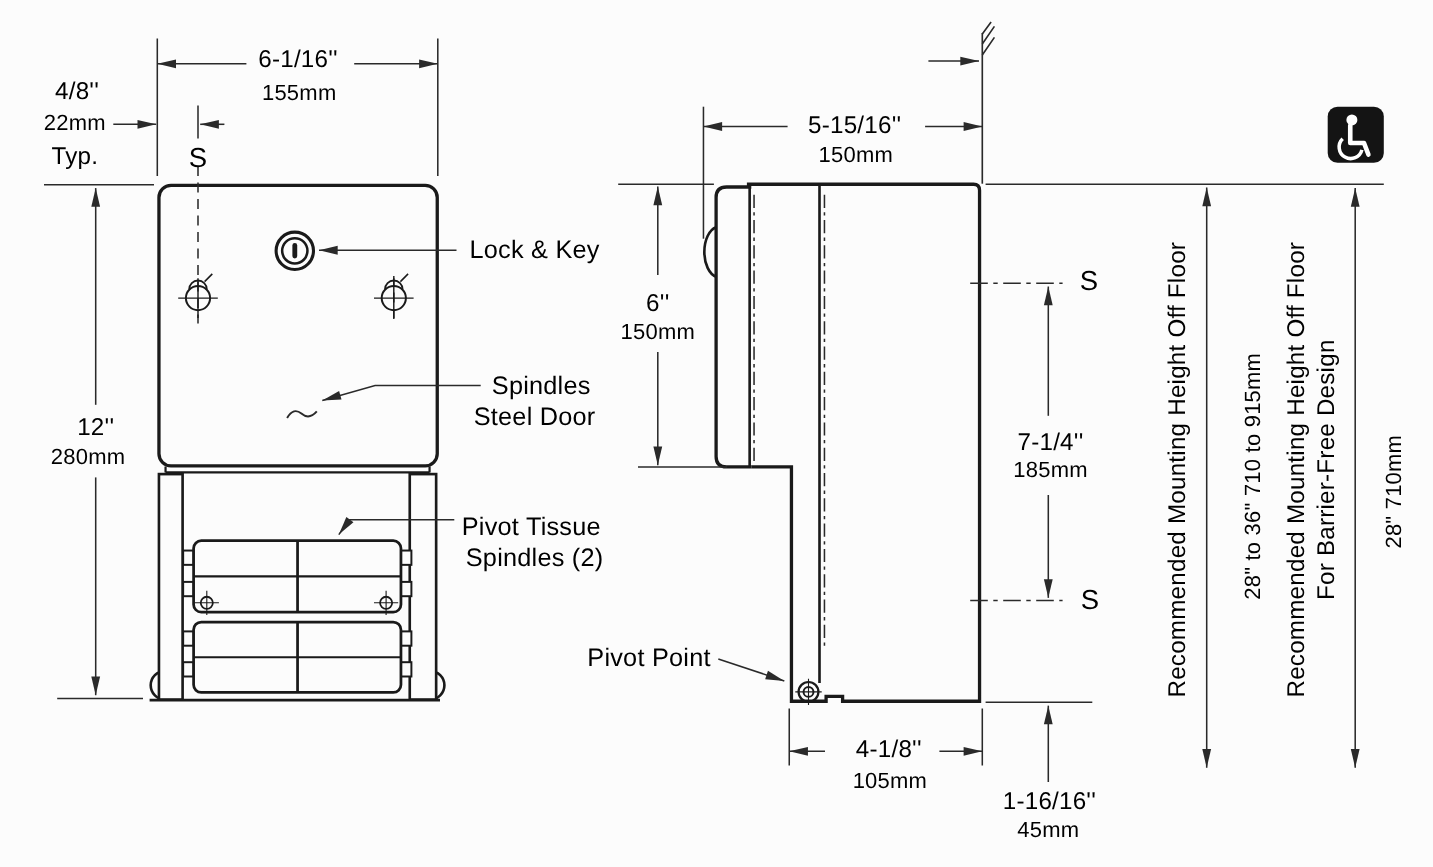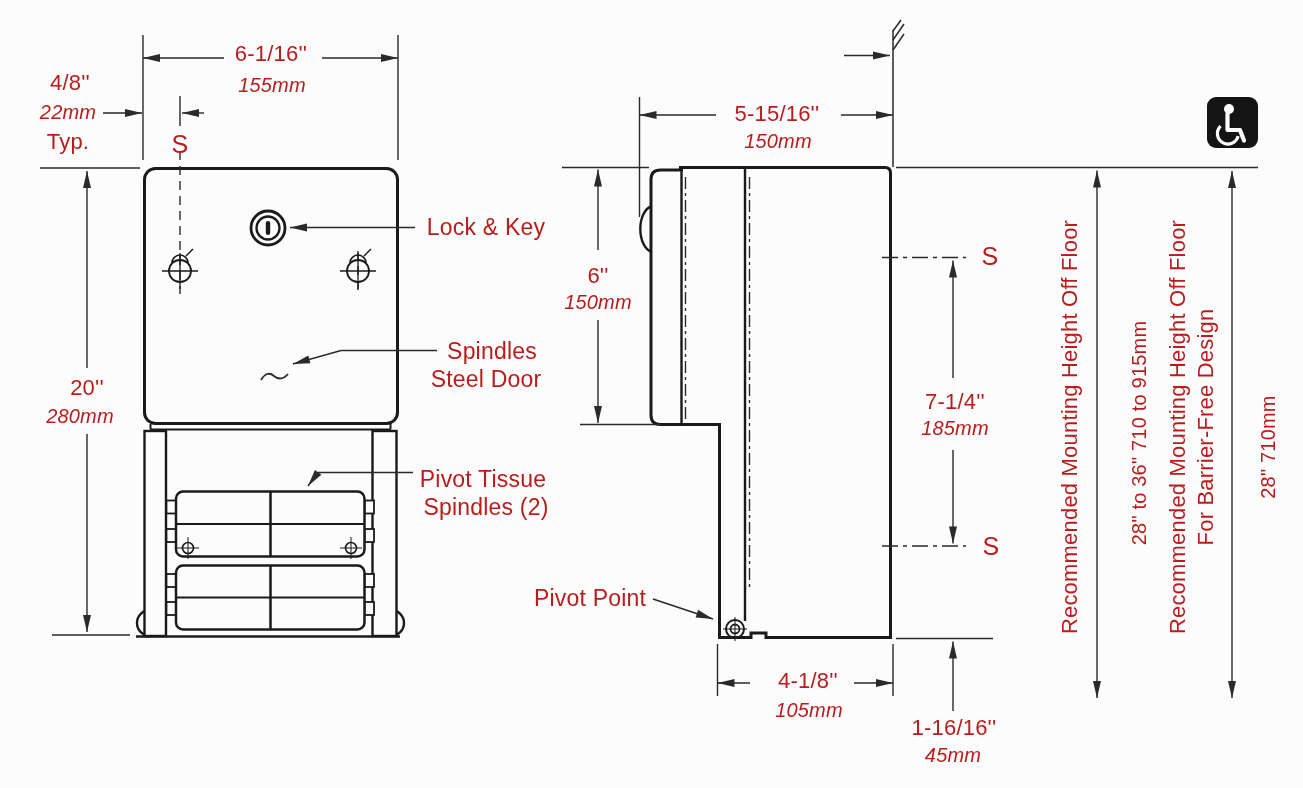--- a/index.html
+++ b/index.html
@@ -1,21 +1,21 @@
 <!DOCTYPE html>
 <html><head>
 <meta charset="utf-8">
 <style>
   html,body{margin:0;padding:0;background:#fcfcfc;}
   #stage{position:relative;width:1303px;height:788px;background:#fcfcfc;
-         font-family:"Liberation Sans",sans-serif;color:#b91c1c;overflow:hidden;}
+         font-family:"Liberation Sans",sans-serif;color:#000000;overflow:hidden;}
   #linework{position:absolute;left:0;top:0;}
   .t{position:absolute;transform:translate(-50%,-50%);white-space:nowrap;line-height:1;letter-spacing:.2px;}
   .dim{font-size:22px;}
-  .mm{font-size:20px;font-style:italic;}
+  .mm{font-size:20px;}
   .lbl{font-size:23px;}
   .s{font-size:25px;}
   .v{transform:translate(-50%,-50%) rotate(-90deg);}
   .vlbl{font-size:22px;}
   .vval{font-size:20px;}
 </style>
 </head>
 <body>
 
 <div id="stage">
@@ -177,21 +177,21 @@
     <path d="M1220.6,126.1 A10.5,10.5 0 1 0 1238.1,136.2" stroke="#ffffff" stroke-width="3.2" fill="none"></path>
   </g>
 </svg>
 
   <div class="t dim" style="left:271px;top:54px">6-1/16''</div>
   <div class="t mm" style="left:272px;top:85px">155mm</div>
   <div class="t dim" style="left:70px;top:83px">4/8''</div>
   <div class="t mm" style="left:68px;top:112px">22mm</div>
   <div class="t dim" style="left:68px;top:142px">Typ.</div>
   <div class="t s" style="left:180px;top:144px">S</div>
-  <div class="t dim" style="left:87px;top:388px">20''</div>
+  <div class="t dim" style="left:87px;top:388px">12''</div>
   <div class="t mm" style="left:80px;top:416px">280mm</div>
   <div class="t lbl" style="left:486px;top:227px">Lock &amp; Key</div>
   <div class="t lbl" style="left:492px;top:351px">Spindles</div>
   <div class="t lbl" style="left:486px;top:379px">Steel Door</div>
   <div class="t lbl" style="left:483px;top:479px">Pivot Tissue</div>
   <div class="t lbl" style="left:486px;top:507px">Spindles (2)</div>
 
   <div class="t dim" style="left:777px;top:114px">5-15/16''</div>
   <div class="t mm" style="left:778px;top:141px">150mm</div>
   <div class="t dim" style="left:598px;top:276px">6''</div>

